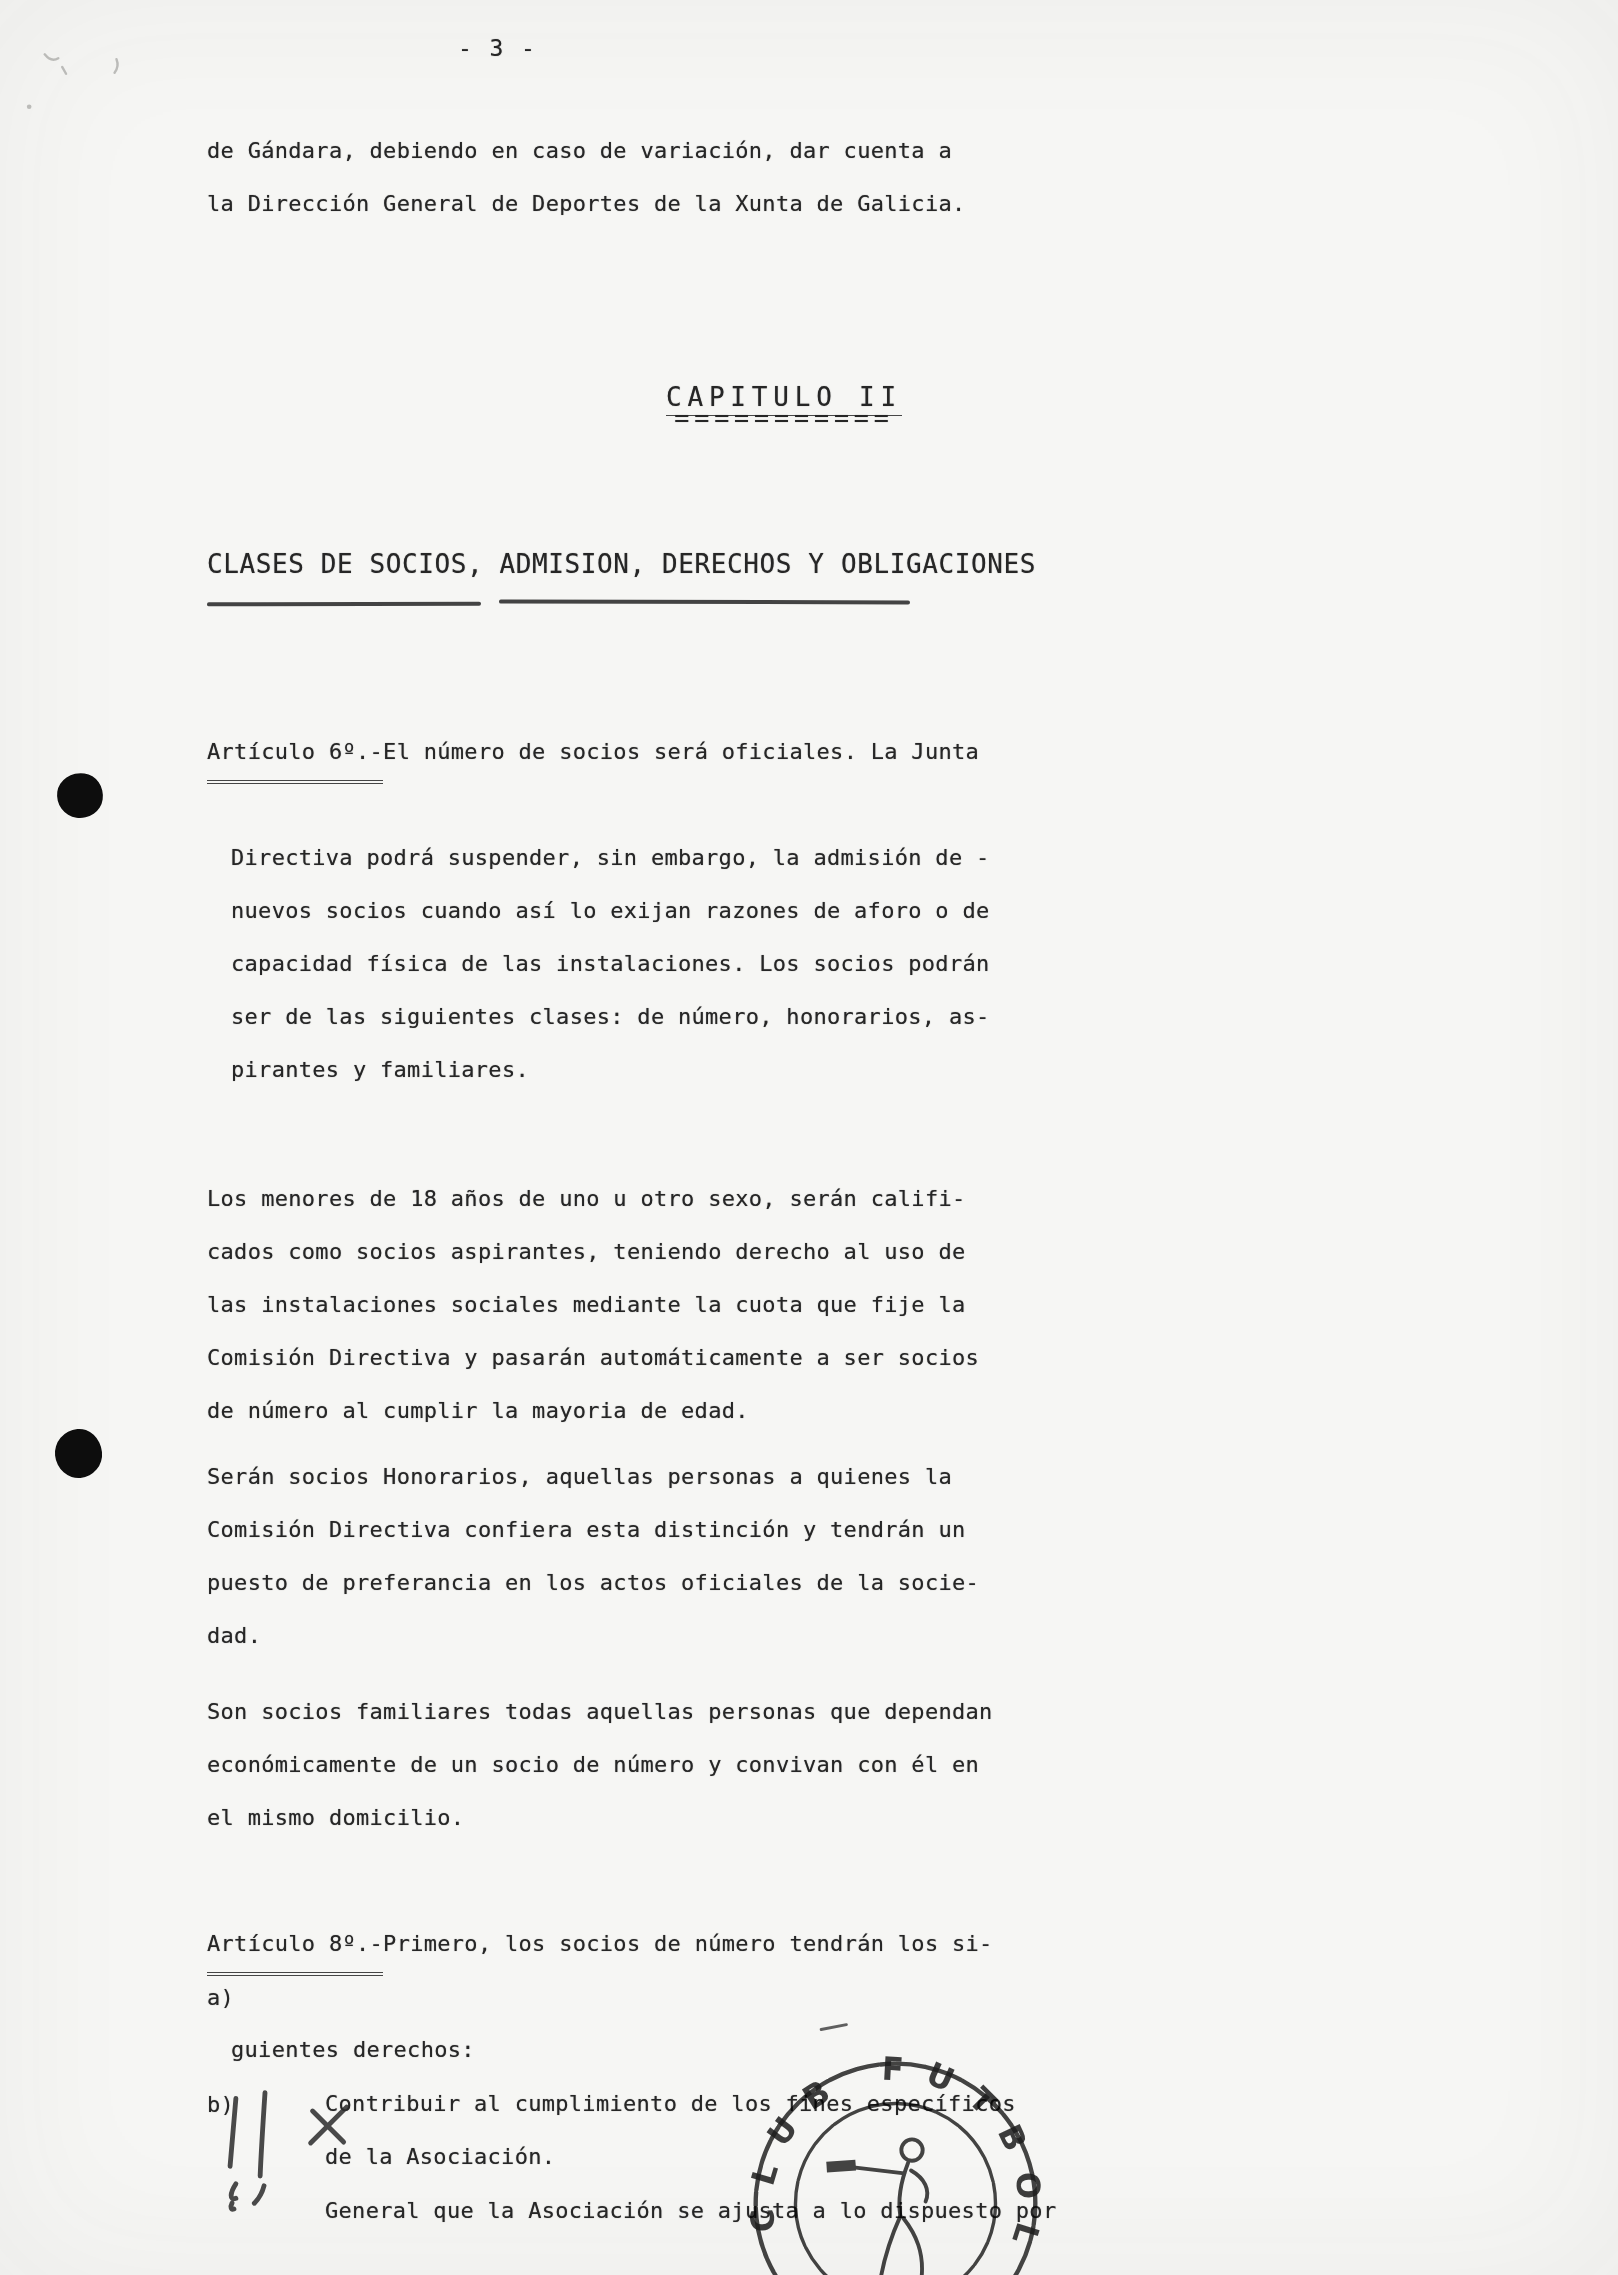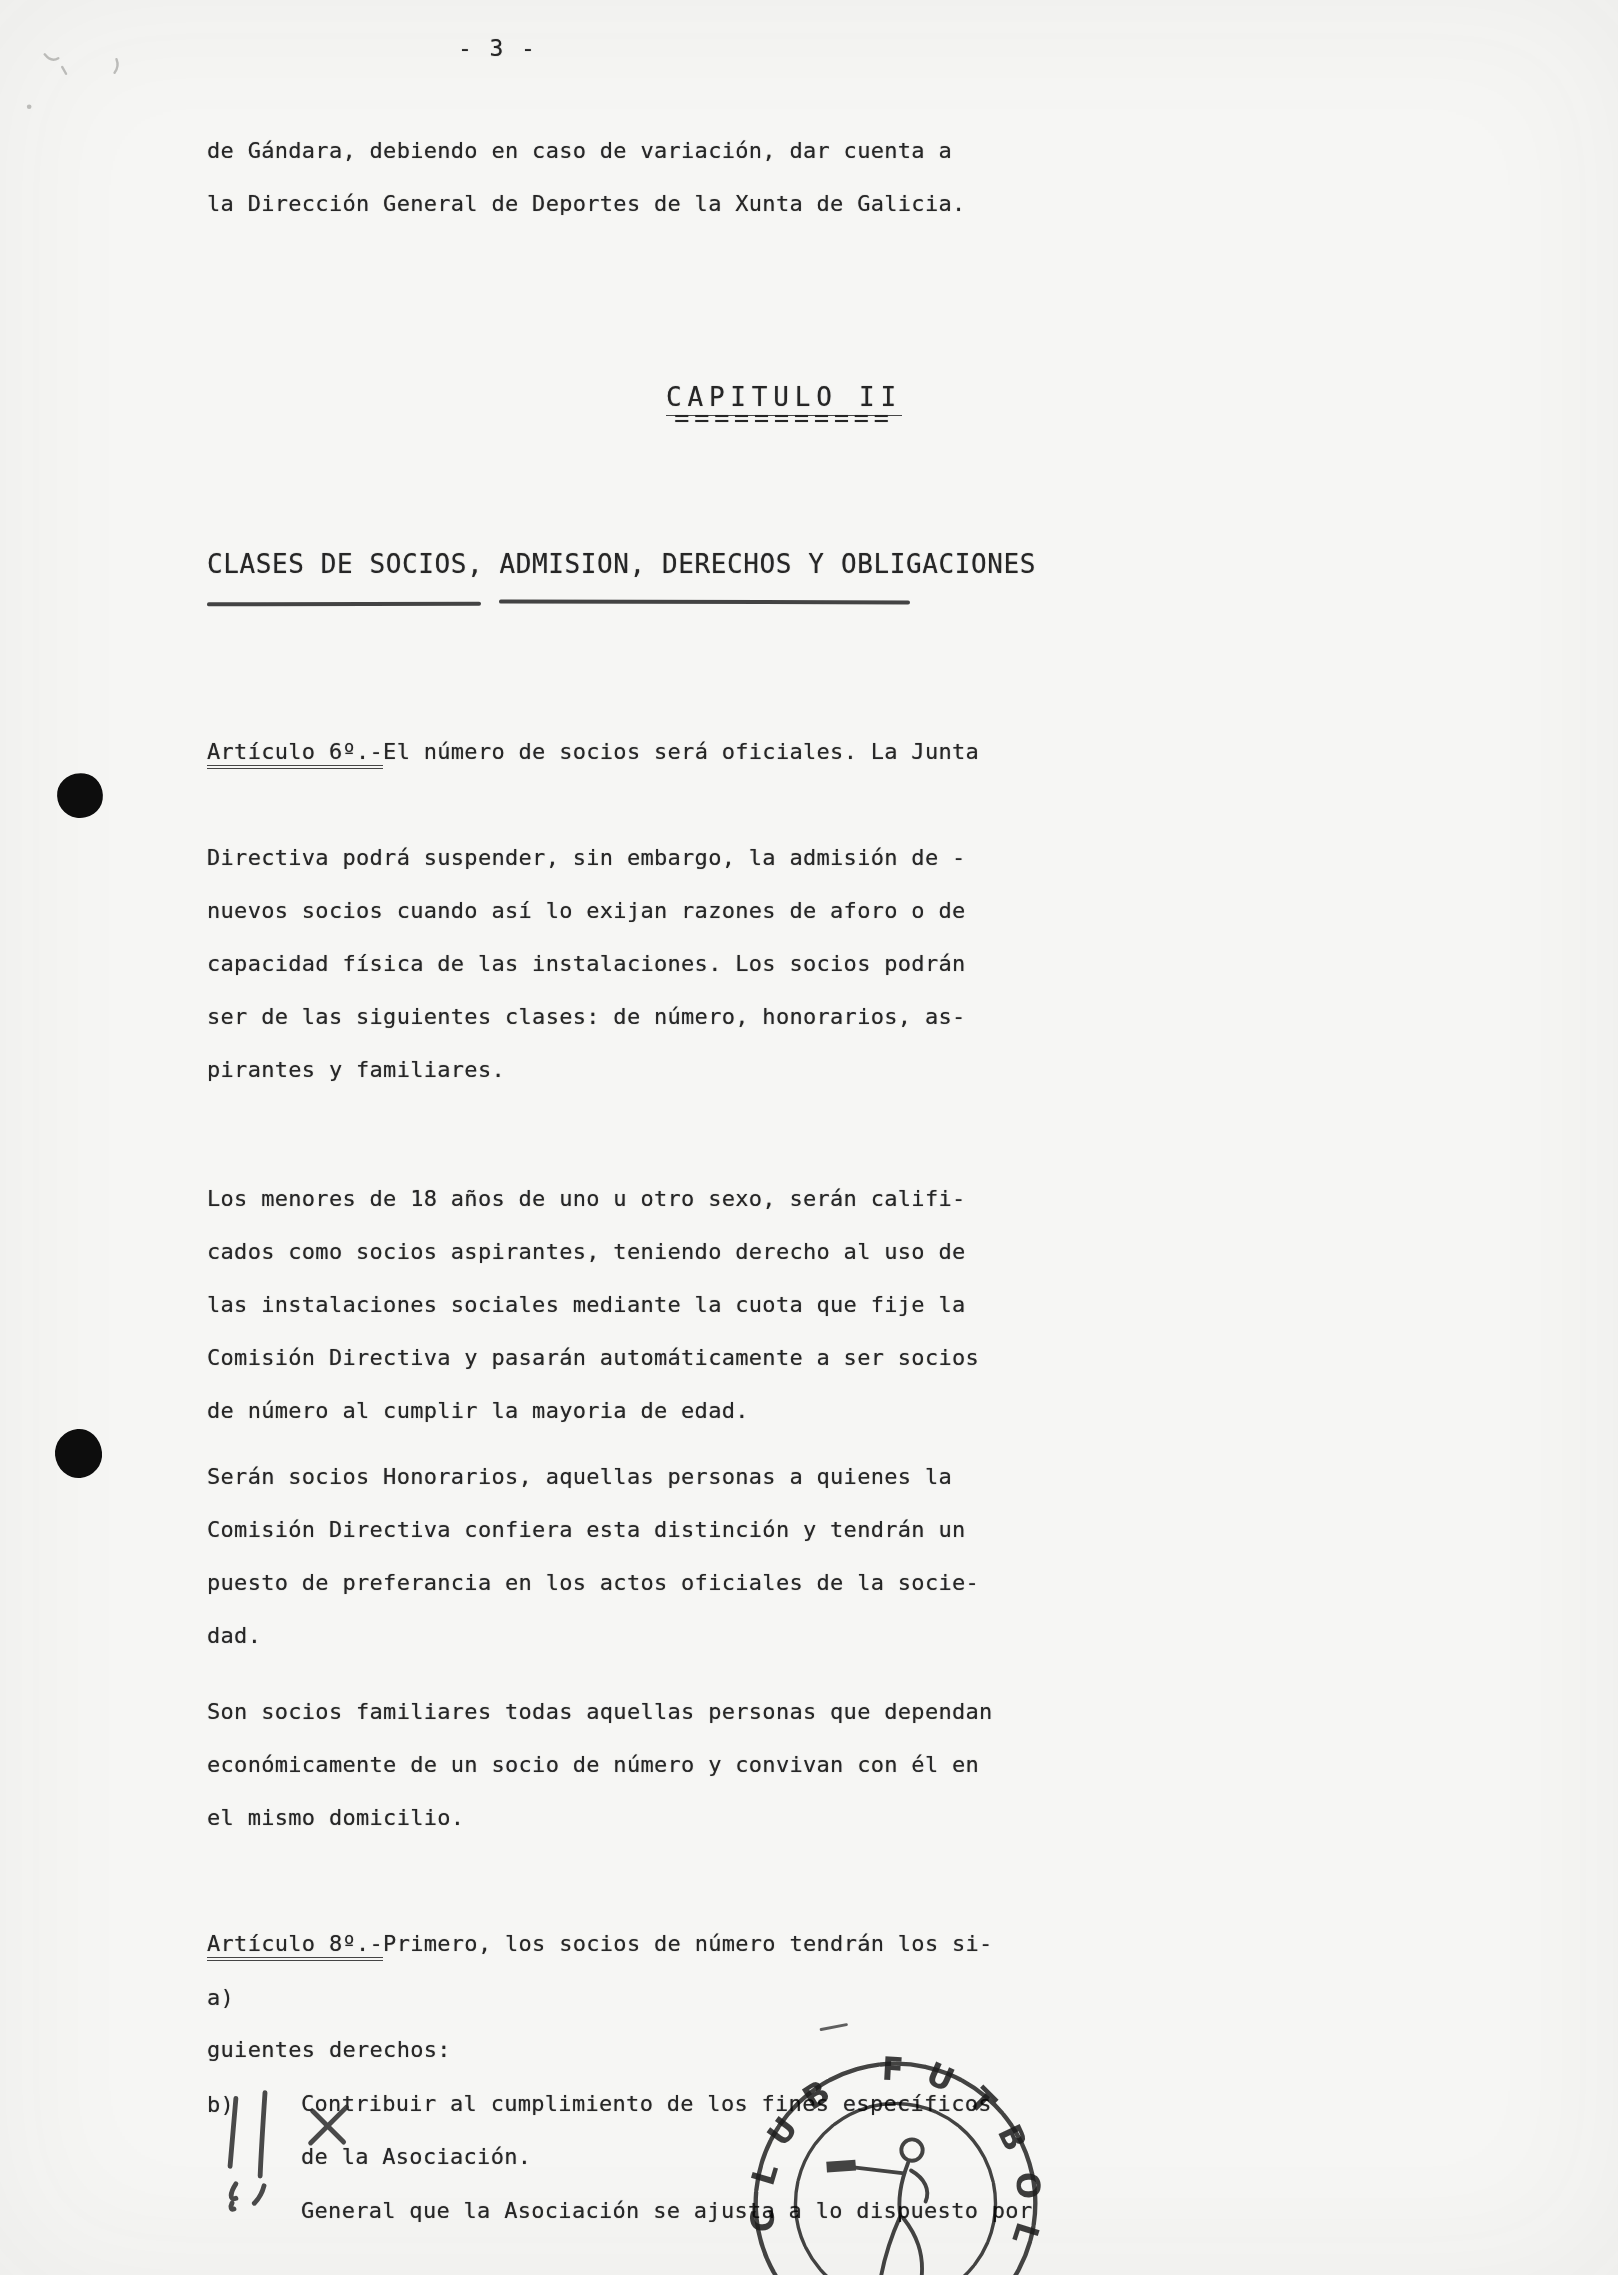--- a/index.html
+++ b/index.html
@@ -18,38 +18,38 @@
   .mono{
     font-family:"DejaVu Sans Mono",monospace;
     color:#262626;
     text-shadow:0 0 1px rgba(40,40,40,0.55);
   }
   .block{
     position:absolute;left:207px;width:854px;
     font-size:22px;line-height:53px;letter-spacing:0.3px;
     white-space:pre-line;
   }
-  .lines{white-space:pre-line;}
+  .lines{white-space:pre-line;margin-left:24px;}
   .pageno{position:absolute;left:458px;top:35px;font-size:23px;letter-spacing:1.9px;}
   .chapter{position:absolute;left:666px;top:382px;text-align:center;}
   .chapter-title{
     display:inline-block;font-size:26px;letter-spacing:5.8px;
     border-bottom:1.9px solid rgba(40,40,40,.85);padding-bottom:2.9px;
   }
   .chapter-eq{font-size:25px;letter-spacing:4.9px;margin-top:-7.8px;line-height:19.4px;}
   .section-title{
     position:absolute;left:207px;top:549px;
     font-size:26px;letter-spacing:0.6px;
   }
   .rule{position:absolute;height:3.9px;background:rgba(42,42,42,.88);border-radius:1.9px;}
   .rule-a{left:207px;top:602px;width:274px;transform:rotate(-0.15deg);}
   .rule-b{left:499px;top:600px;width:411px;transform:rotate(0.12deg);}
   .art-label{
     border-bottom:4.9px double rgba(38,38,38,.85);
-    padding-bottom:1px;
+    padding-bottom:16px;
     margin-top:40px;
   }
   .list-item{padding-left:94px;}
   .list-item .marker{position:absolute;left:0;top:0;}
   .hole{
     position:absolute;background:#0d0d0d;
     border-radius:53% 47% 51% 49% / 49% 52% 48% 51%;
   }
   .hole-1{left:57px;top:773px;width:46px;height:45px;transform:rotate(8deg);}
   .hole-2{left:55px;top:1429px;width:47px;height:49px;transform:rotate(-6deg);}

